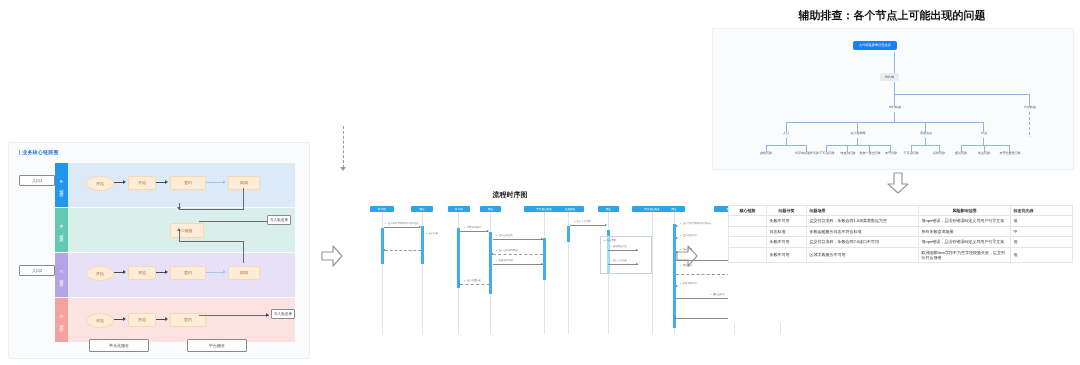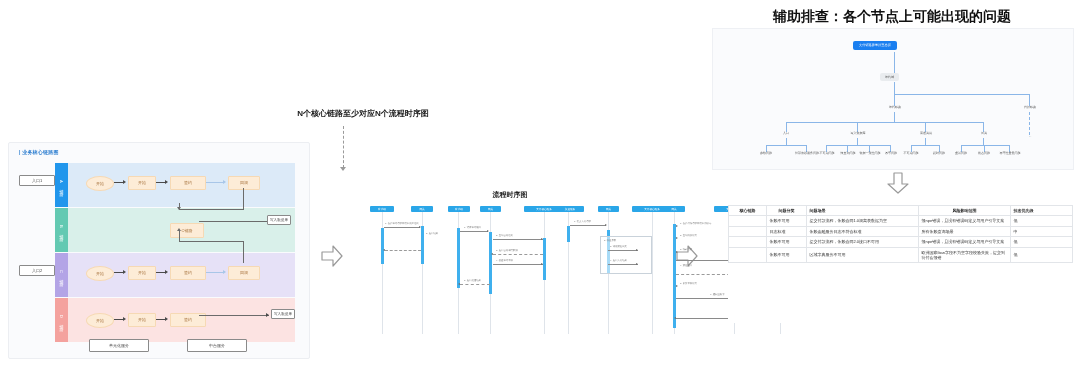--- a/index.html
+++ b/index.html
@@ -123,21 +123,21 @@
   }
   .msg-head.r{border-left:2.6px solid #6b6b6b;}
   .msg-head.l{border-right:2.6px solid #6b6b6b;}
   .msg-lbl{position:absolute;font-size:2.4px;color:#7a7a7a;white-space:nowrap;}
   .frag{position:absolute;border:1px solid #c9d2da;background:rgba(255,255,255,.55);}
 
   
   #panel-tree{left:712px;top:28px;width:360px;height:140px;background:#fafbfd;border:1px solid #eef0f4;}
   #tree-title{
     position:absolute;left:712px;top:8px;width:360px;text-align:center;
-    font-size:14px;font-weight:bold;color:#111;white-space:nowrap;
+    font-size:11px;font-weight:bold;color:#111;white-space:nowrap;
   }
   .tnode{
     position:absolute;font-size:3px;line-height:1;color:#555;
     white-space:nowrap;text-align:center;
   }
   .tnode.root{
     background:#1a7ff0;color:#fff;padding:3px 6px;border-radius:2px;font-size:3.2px;
   }
   .tnode.second{
     background:#e9ecef;color:#555;padding:2.5px 5px;border-radius:2px;
@@ -239,21 +239,20 @@
     <div class="callout-box" style="left:258px;top:72px;">写入数据库</div>
 
     <div class="conn conn-hz" style="left:190px;top:172px;width:70px;"></div>
     <div class="arrow-head" style="left:257px;top:170px;"></div>
     <div class="callout-box" style="left:262px;top:166px;">写入数据库</div>
 
     <div class="foot-btn" style="left:80px;top:196px;">单元化服务</div>
     <div class="foot-btn" style="left:178px;top:196px;">中台服务</div>
   </div>
 
-  <div class="abs" id="center-caption">N个核心链路至少对应N个流程时序图</div>
   <div class="dash-v abs" style="left:343px;top:126px;height:42px;"></div>
   <div class="dash-head abs" style="left:340px;top:167px;"></div>
 
   <div class="abs" style="left:321px;top:243px;">
     <svg class="big-arrow-r" viewBox="0 0 22 26">
       <polygon points="1,9 12,9 12,3 21,13 12,23 12,17 1,17" fill="#ffffff" stroke="#9a9a9a" stroke-width="1.2" stroke-linejoin="round"></polygon>
     </svg>
   </div>
 
   <div class="abs" style="left:676px;top:243px;">

